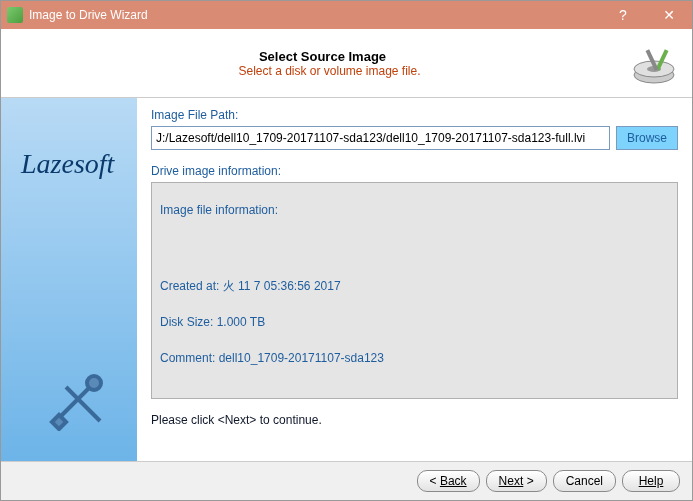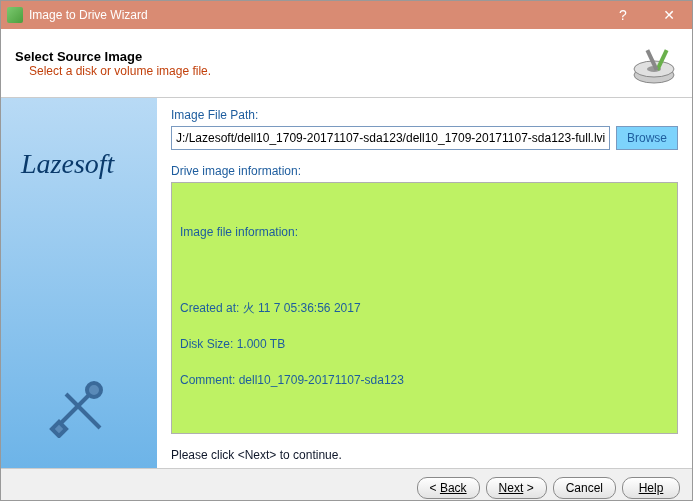--- a/index.html
+++ b/index.html
@@ -2,34 +2,34 @@
 <html><head>
 <meta charset="utf-8">
 <style>
 * { box-sizing: border-box; margin: 0; padding: 0; }
 body { font-family: "Segoe UI", Tahoma, sans-serif; font-size: 12px; background: #f0f0f0; width: 693px; height: 501px; overflow: hidden; border: 1px solid #999; display: flex; flex-direction: column; }
 .titlebar { background: #d98b73; color: #fff; height: 28px; display: flex; align-items: center; padding-left: 6px; }
 .titlebar .icon { width: 16px; height: 16px; margin-right: 6px; background: linear-gradient(135deg,#7bc96f,#4a9e3d); border-radius: 2px; }
 .titlebar .title { flex: 1; font-size: 12px; }
 .titlebar .btn { width: 46px; height: 30px; display: flex; align-items: center; justify-content: center; color: #fff; font-size: 14px; }
 .header { background: #fff; border-bottom: 1px solid #ccc; padding: 10px 14px; display: flex; align-items: center; }
-.header-text { flex: 1; }
+.header-text { flex: 1; text-align: center; }
 .header-text .h1 { font-weight: bold; font-size: 13px; color: #000; }
 .header-text .h2 { font-size: 12px; color: #c2410c; margin-left: 14px; }
 .header-icon { width: 48px; height: 48px; }
 .body { flex: 1; display: flex; background: #fff; }
-.sidebar { width: 156px; background: linear-gradient(to bottom,#b8daf5 0%,#6db4e8 100%); position: relative; }
+.sidebar { width: 136px; background: linear-gradient(to bottom,#b8daf5 0%,#6db4e8 100%); position: relative; }
 .brand { position: absolute; top: 50px; left: 20px; font-family: "Brush Script MT", cursive; font-size: 28px; color: #0a3a6b; font-style: italic; }
 .tools-icon { position: absolute; bottom: 30px; left: 45px; width: 64px; height: 64px; }
 .main { flex: 1; padding: 10px 14px 6px 14px; display: flex; flex-direction: column; }
 .lbl { color: #1e5d9e; font-size: 12px; margin-bottom: 4px; }
 .path-row { display: flex; gap: 6px; margin-bottom: 14px; }
 .path-input { flex: 1; border: 1px solid #7a9ac0; padding: 3px 4px; font-size: 12px; height: 24px; }
 .browse-btn { border: 1px solid #7a9ac0; background: #7dd3fc; color: #1e5d9e; padding: 2px 10px; height: 24px; font-size: 12px; cursor: pointer; }
-.info-box { border: 1px solid #b0b0b0; background: #bef264; padding: 22px 8px; color: #1e5d9e; font-size: 12px; line-height: 1.5; height: 252px; overflow: auto; white-space: pre-line; }
+.info-box { border: 1px solid #b0b0b0; background: #e5e5e5; padding: 0 8px; color: #1e5d9e; font-size: 12px; line-height: 1.5; height: 217px; overflow: auto; white-space: pre-line; }
 .info-box .section-title { margin-bottom: 4px; }
 .hint { color: #0f172a; margin-top: 14px; }
 .footer { border-top: 1px solid #ccc; padding: 8px 12px; display: flex; justify-content: flex-end; gap: 6px; background: #f0f0f0; }
 .nav-btn { border: 1px solid #8a8a8a; background: linear-gradient(#fff,#e3e3e3); padding: 3px 12px; font-size: 12px; cursor: pointer; min-width: 58px; border-radius: 10px; }
 .nav-btn .u { text-decoration: underline; }
 </style>
 </head>
 <body>
 
 <div class="titlebar">

